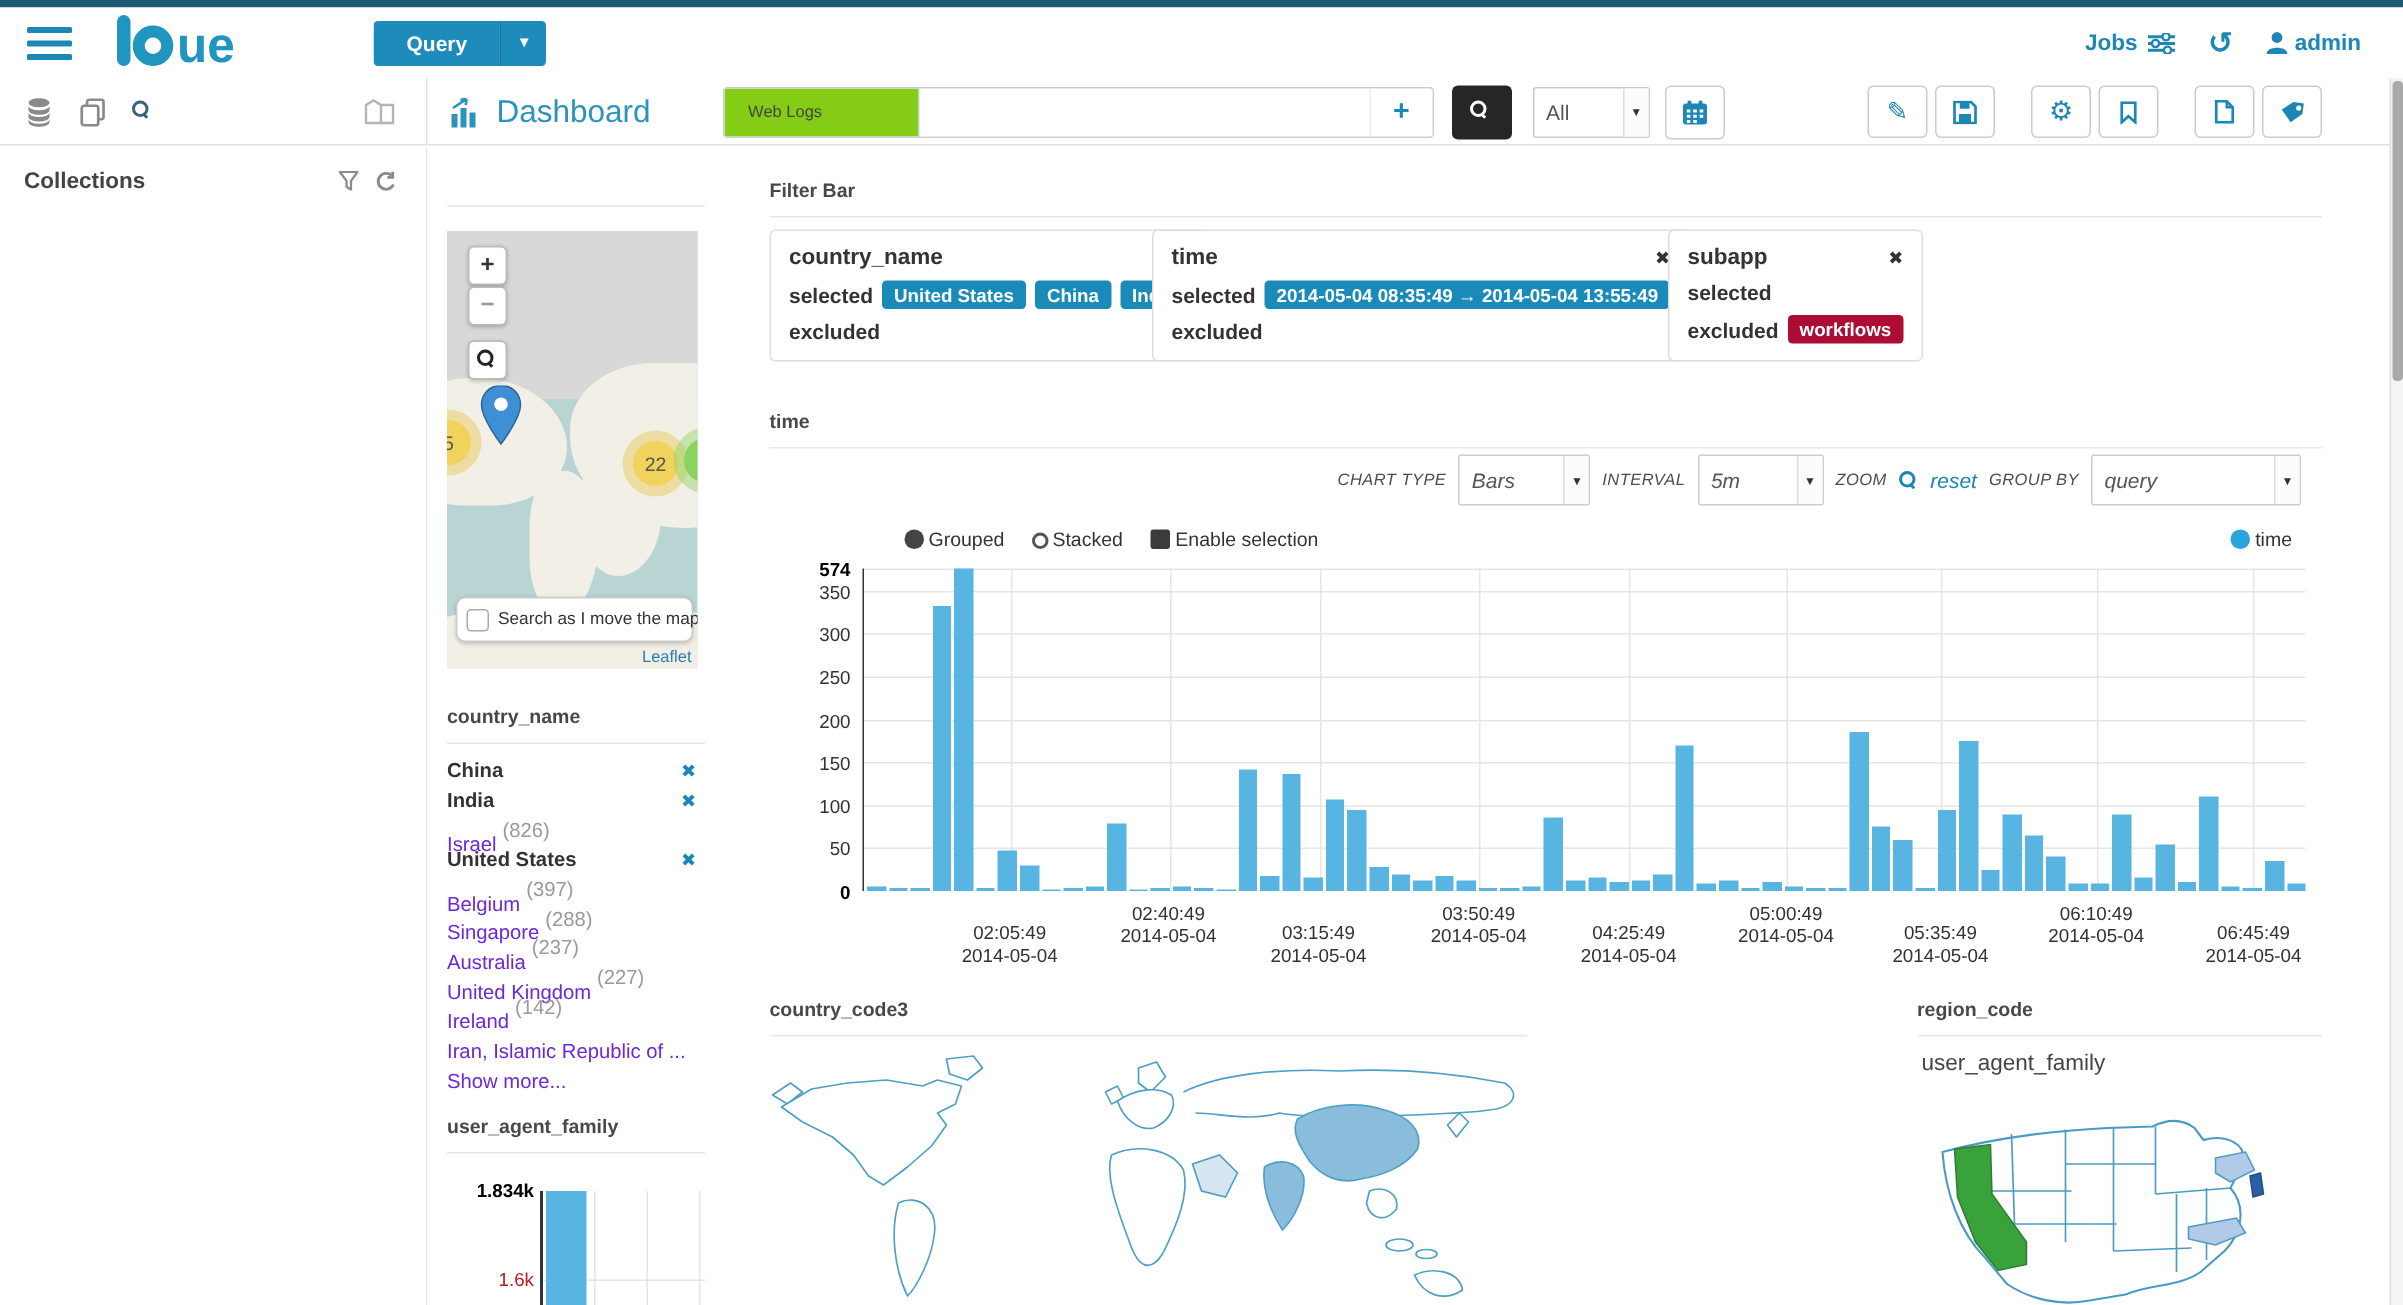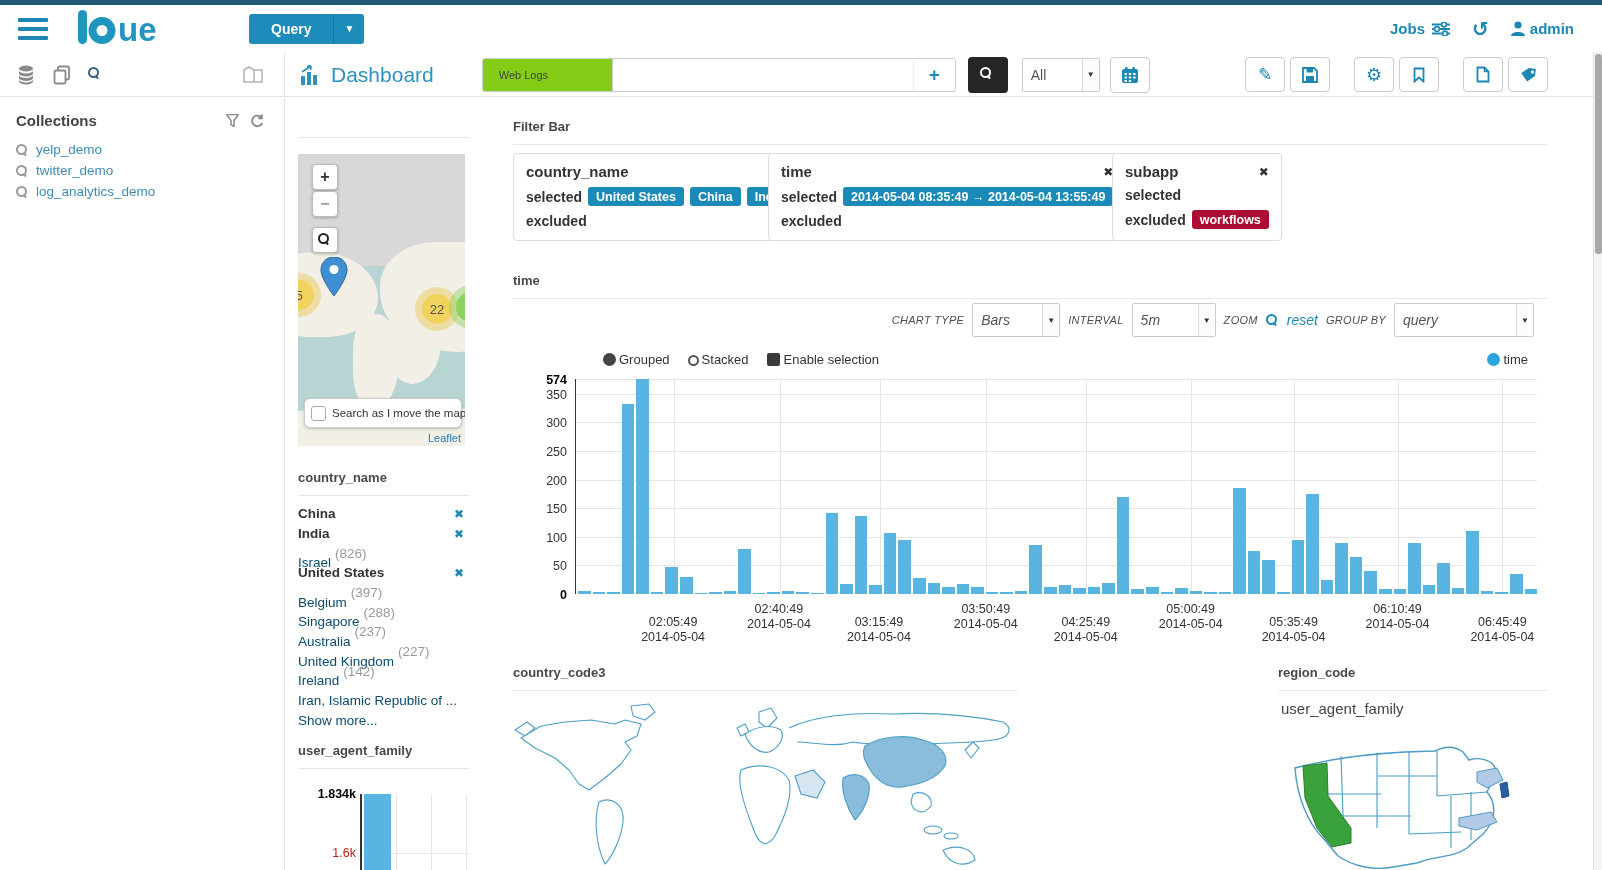--- a/index.html
+++ b/index.html
@@ -64,21 +64,21 @@
   .cluster { position:absolute; border-radius:50%; display:flex; align-items:center; justify-content:center; font-size:13px; color:#555; }
   .cl-yellow { background:#f0d25c; box-shadow:0 0 0 7px rgba(230,200,80,.45); }
   .cl-green { background:#8bd35f; box-shadow:0 0 0 7px rgba(140,210,95,.45); }
   #map-searchbox { position:absolute; left:6px; bottom:18px; width:158px; height:30px; background:#fff; border:1px solid #ccc; border-radius:6px; display:flex; align-items:center; gap:6px; padding:0 6px; box-shadow:0 1px 3px rgba(0,0,0,.2); }
   #map-searchbox .cb { width:15px; height:15px; border:1px solid #aaa; border-radius:3px; background:#fff; flex:none; cursor:pointer; }
   #map-searchbox span { font-size:11.5px; color:#333; white-space:nowrap; }
   #leaflet-attr { position:absolute; right:4px; bottom:2px; color:#2a7cb5; font-size:11px; cursor:pointer; }
   
   .facet-row { display:flex; align-items:center; height:19.7px; font-size:13.5px; }
   .facet-row .fx { margin-left:auto; color:#1c87b5; font-weight:bold; font-size:12px; cursor:pointer; margin-right:6px; }
-  .facet-link { color:#0c4a6e; cursor:pointer;margin-top:19px; }
+  .facet-link { color:#6d28d9; cursor:pointer;margin-top:19px; }
   .facet-sel { color:#333; font-weight:bold; }
   .facet-count { color:#9a9a9a; margin-left:4px; }
   
   #ua-chart { position:absolute; left:0; top:688px; width:172px; height:90px; }
   
   #big-col { position:absolute; left:228px; top:0; width:1035px; }
   
   .fcard { position:absolute; top:55px; border:1px solid #ddd; border-radius:4px; background:#fff; padding:9px 12px; height:88px; }
   .fcard-head { display:flex; align-items:center; font-weight:bold; font-size:15px; color:#333; }
   .fcard-head .fx { margin-left:auto; color:#333; font-size:12px; cursor:pointer; }
@@ -260,34 +260,20 @@
     <span id="coll-icons">
       <svg width="13" height="13" viewBox="0 0 13 13">
           <path d="M0.5 0.5 H12.5 L8 6.5 V12.5 L5 10.5 V6.5 Z" fill="none" stroke="#8a8a8a" stroke-width="1.5"></path>
         </svg>
       <svg width="15" height="14" viewBox="0 0 15 14">
           <path d="M12.5 3.5 A5.3 5.3 0 1 0 13.3 9" fill="none" stroke="#8a8a8a" stroke-width="1.9"></path>
           <path d="M12.8 0.5 L12.8 4.2 L9.2 4.2" fill="none" stroke="#8a8a8a" stroke-width="1.9"></path>
         </svg>
     </span>
   </div>
-  <div id="coll-list">
-      <div class="coll-item">
-        <span class="mag" style="color:#9a9a9a;"></span>
-        <span>yelp_demo</span>
-      </div>
-      <div class="coll-item">
-        <span class="mag" style="color:#9a9a9a;"></span>
-        <span>twitter_demo</span>
-      </div>
-      <div class="coll-item">
-        <span class="mag" style="color:#9a9a9a;"></span>
-        <span>log_analytics_demo</span>
-      </div>
-    </div>
 </div>
 
 <div id="main">
 
   <div id="left-col">
     <div class="wtitle" style="position:absolute; top:14px;margin-top:39px;">Marker Map</div>
     <div class="whr" style="position:absolute; top:31px; width:172px;"></div>
 
     <div id="mmap">
       <div class="grayband"></div>

